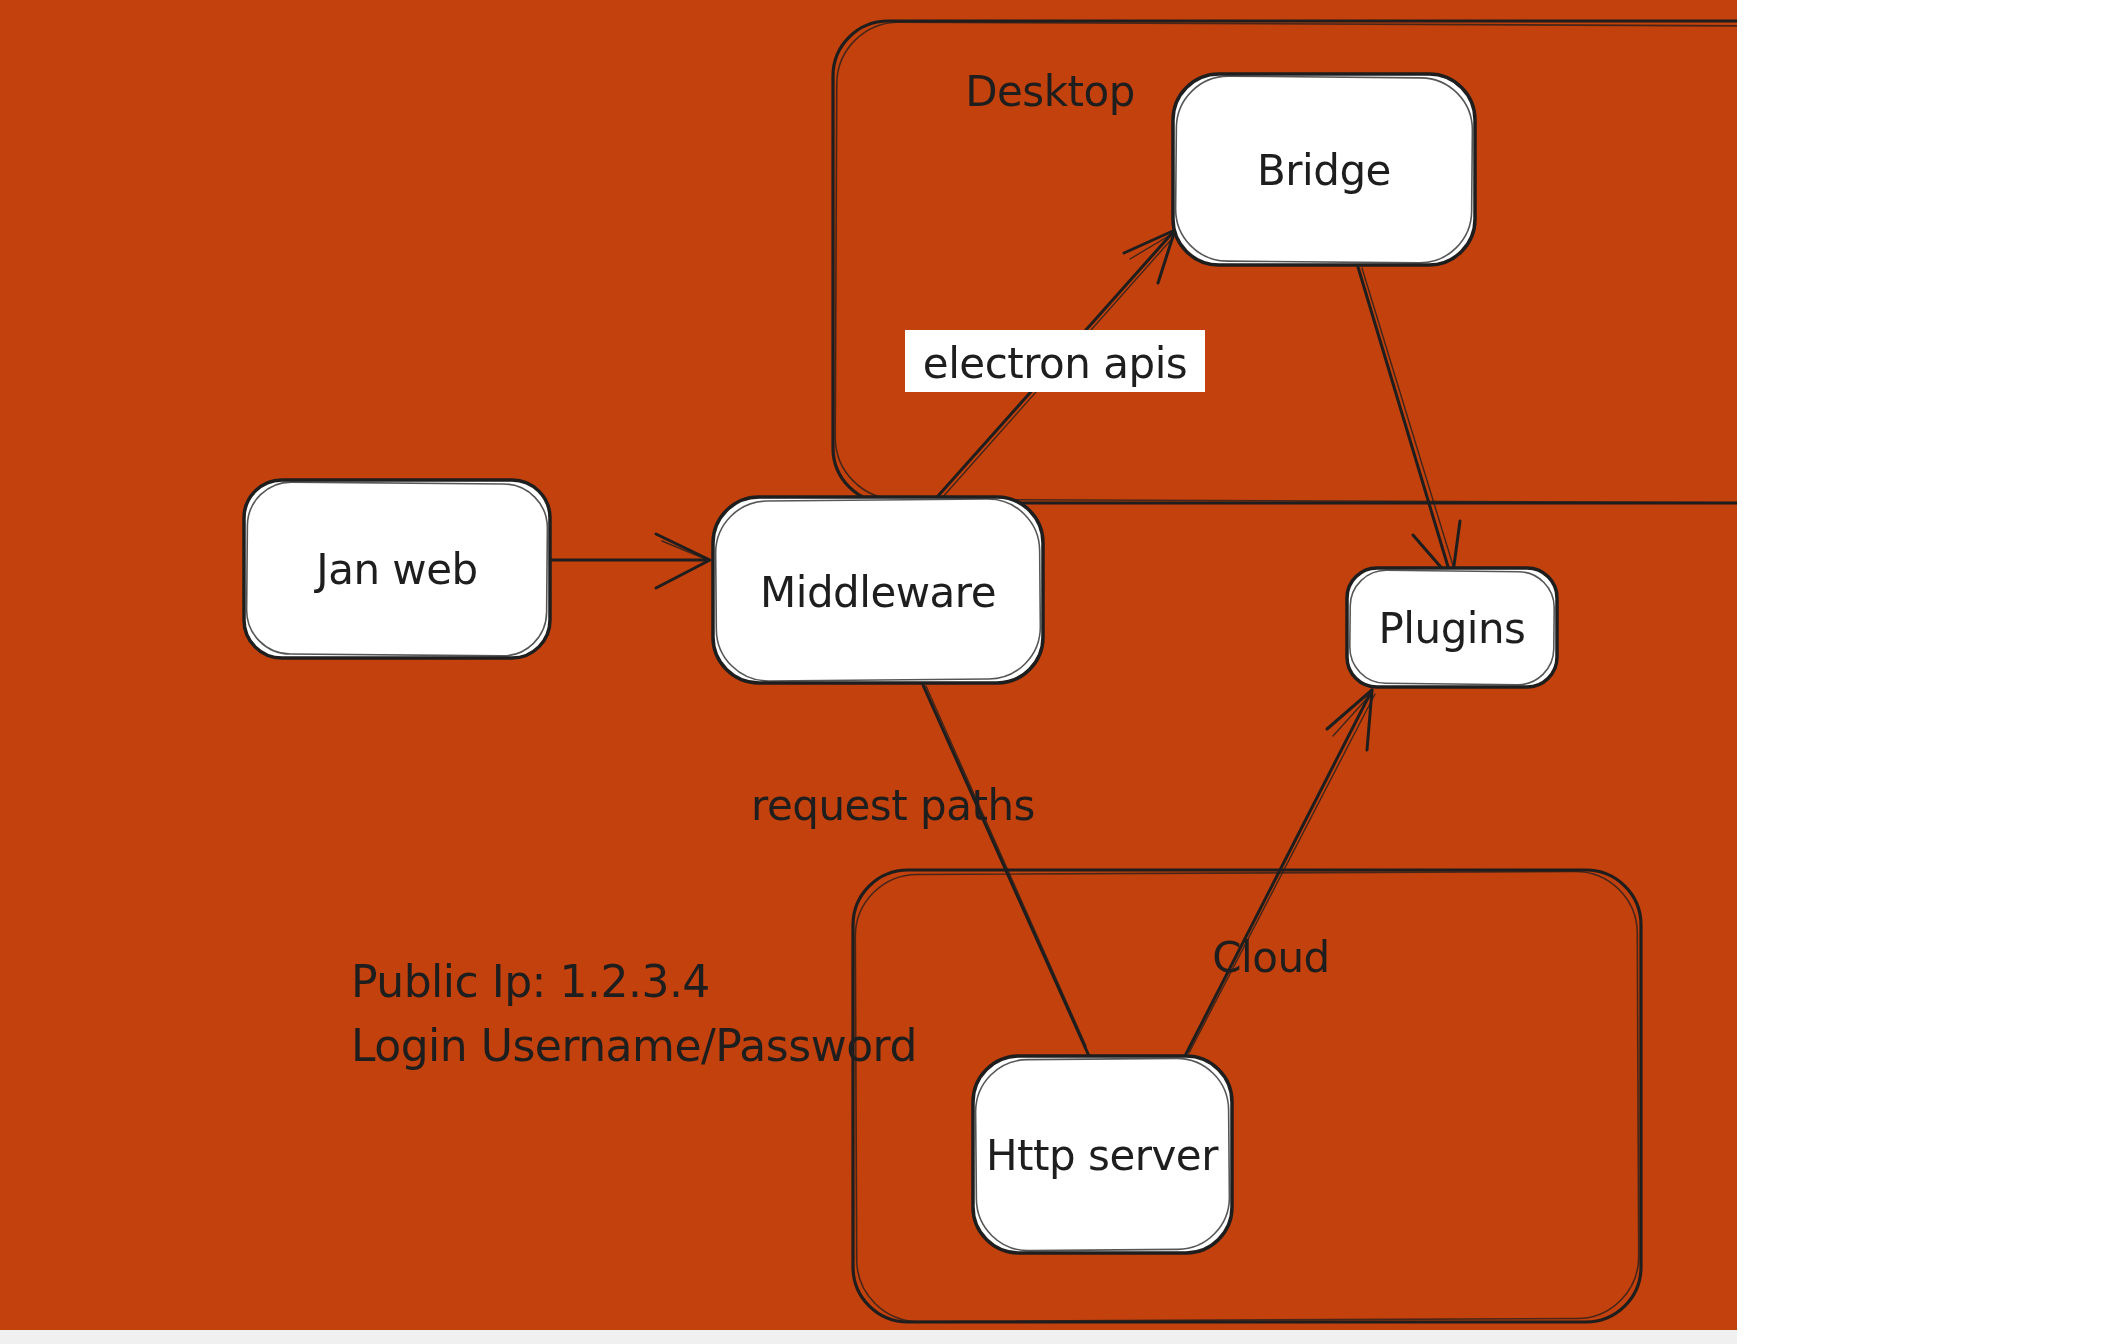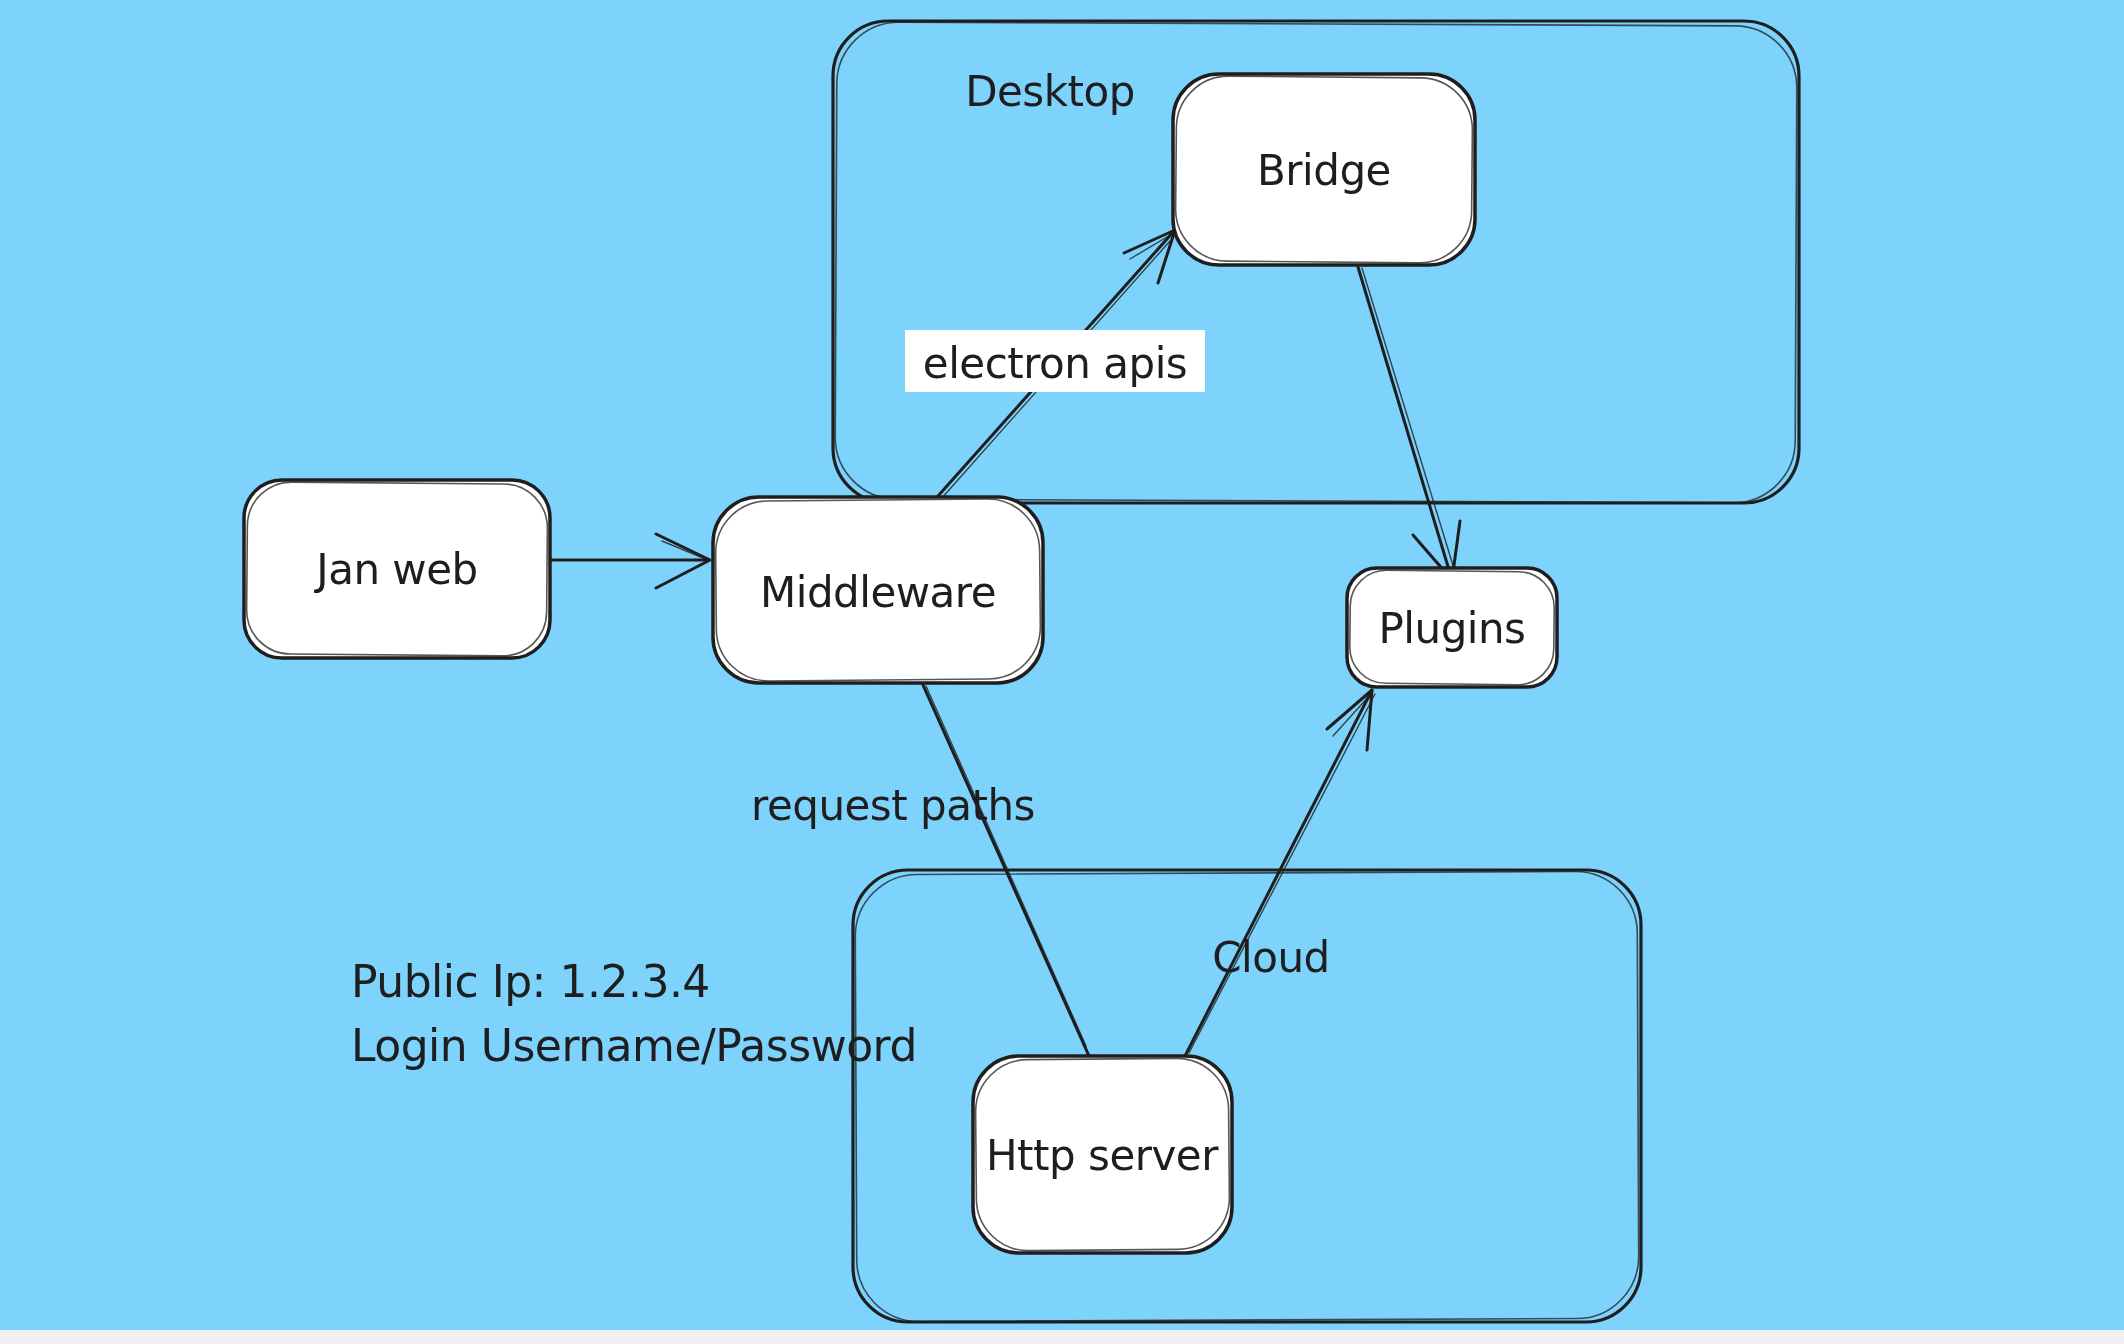--- a/index.html
+++ b/index.html
@@ -1,20 +1,20 @@
 <!DOCTYPE html>
 <html><head>
 <meta charset="utf-8">
 <style>
   html, body { margin: 0; padding: 0; background: #ffffff; }
   .canvas {
     position: relative;
-    width: 2124px;
+    width: 1737px;
     height: 1344px;
-    background: #7dd3fc;
+    background: #c2410c;
     overflow: hidden;
     font-family: "DejaVu Sans", sans-serif;
   }
   svg { display: block; }
   .shape {
     fill: #ffffff;
     stroke: #1e1e1e;
     stroke-width: 3.5;
   }
   .shape-sketch {

